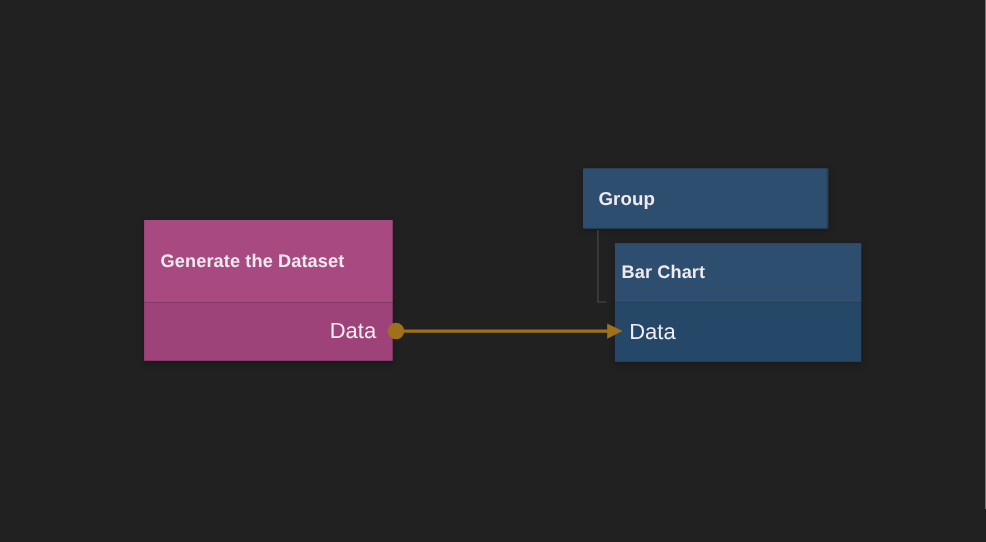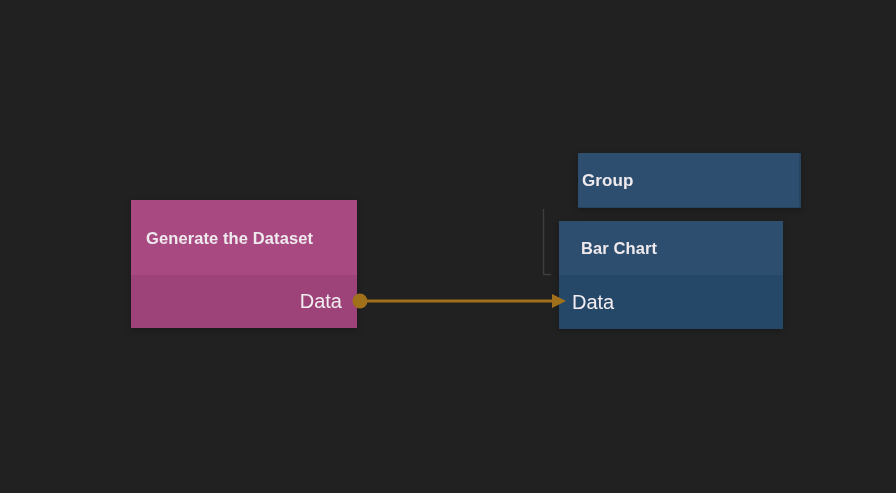--- a/index.html
+++ b/index.html
@@ -78,34 +78,33 @@
     padding-right: 15px;
   }
 
   
   .node-group {
     left: 530px; top: 153px;
     width: 223px; height: 55px;
     background: var(--chart-header, #2d4e6e);
     display: flex;
     align-items: center;
-    padding-left: 4px;
-    margin-left: 48px;
+    padding-left: 14px;
   }
   .node-group .node-title { font-size: 17px; }
 
   
   .node-barchart {
     left: 559px; top: 221px;
     width: 224px; height: 108px;
   }
   .node-barchart .node-header {
     height: 54px;
     background: var(--chart-header, #2d4e6e);
-    padding-left: 22px;
+    padding-left: 6px;
   }
   .node-barchart .node-body {
     height: 54px;
     background: var(--chart-body, #254869);
   }
   .node-barchart .port-row {
     justify-content: flex-start;
     padding-left: 13px;
   }
 

